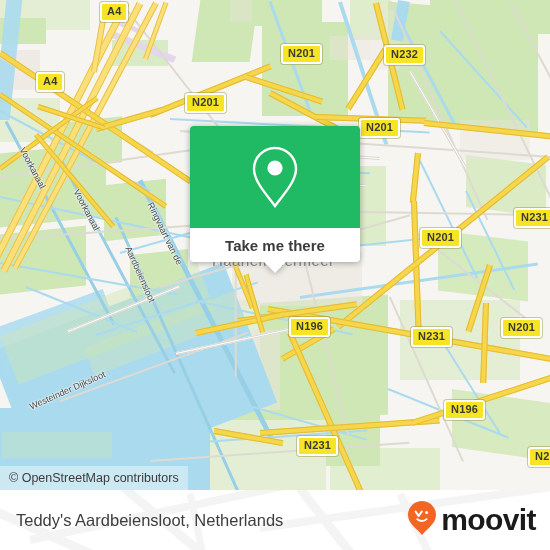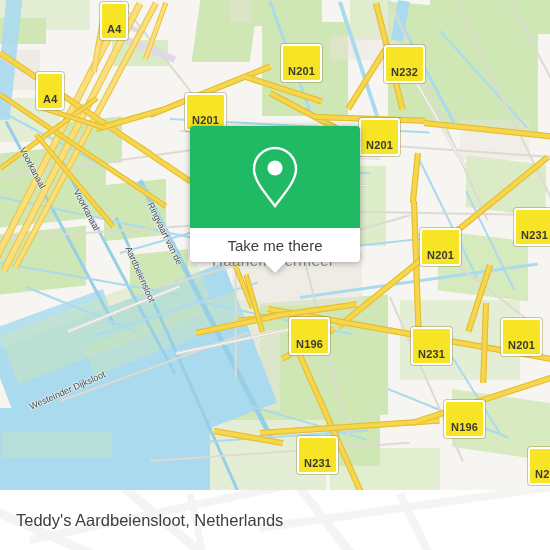--- a/index.html
+++ b/index.html
@@ -29,21 +29,21 @@
   .rd-m{position:absolute;background:#fbe07a;border-top:1px solid #e8c24a;border-bottom:1px solid #e8c24a;box-sizing:border-box;transform-origin:0 50%;}
   .rd-w{position:absolute;background:#ffffff;border-top:1px solid #d9d5cd;border-bottom:1px solid #d9d5cd;box-sizing:border-box;transform-origin:0 50%;}
   .rd-g{position:absolute;background:#dddad2;transform-origin:0 50%;}
   .canal{position:absolute;background:#96cfe6;transform-origin:0 50%;}
   .canal2{position:absolute;background:#aadaee;transform-origin:0 50%;}
 
   
   .shield{
     position:absolute;background:#f7e425;border:2px solid #ffffff;border-radius:3px;
     color:#3b3a33;font-size:11px;font-weight:bold;letter-spacing:.2px;
-    padding:19px 5px 2px 5px;line-height:13px;white-space:nowrap;
+    padding:1px 5px 2px 5px;line-height:13px;white-space:nowrap;
     box-shadow:0 0 0 1px rgba(150,140,60,.45);
   }
 
   
   .mlabel{
     position:absolute;color:#4a4a46;font-size:9px;white-space:nowrap;
     transform-origin:0 50%;text-shadow:0 0 2px #fff,0 0 2px #fff,0 0 3px #fff;
   }
   .citylabel{
     position:absolute;color:#8e8a84;font-size:15px;letter-spacing:.4px;
@@ -57,21 +57,21 @@
     filter:drop-shadow(0 1px 3px rgba(0,0,0,.33));
     z-index:40;
   }
   .card-top{
     background:#20b964;height:102px;border-radius:4px 4px 0 0;
     display:flex;align-items:center;justify-content:center;
   }
   .card-btn{
     background:#ffffff;height:34px;border-radius:0 0 4px 4px;
     display:flex;align-items:center;justify-content:center;
-    color:#3c3c3c;font-size:15px;cursor:pointer;position:relative;
+    color:#3c3c3c;font-size:15px;cursor:pointer;position:relative;font-weight:bold;
   }
   .card-tail{
     position:absolute;left:50%;margin-left:-11px;bottom:-11px;
     width:0;height:0;border-left:11px solid transparent;border-right:11px solid transparent;
     border-top:11px solid #ffffff;
   }
   .pin-svg{display:block;}
 
   
   .attrib{
@@ -286,30 +286,42 @@
             <circle cx="27" cy="24" r="7.6" fill="#ffffff"></circle>
           </svg>
         </span>
       </div>
       <div class="card-btn">
         <span>Take me there</span>
         <span class="card-tail"></span>
       </div>
     </div>
 
+    <div class="attrib">© OpenStreetMap contributors</div>
   </div>
 
   <div class="footer">
     <div class="footer-bg">
       <div class="fbg-line" style="left:-20px;top:10px;width:200px;height:9px;transform:rotate(24deg);"></div>
       <div class="fbg-line" style="left:120px;top:-10px;width:240px;height:9px;transform:rotate(40deg);"></div>
       <div class="fbg-line" style="left:300px;top:-6px;width:200px;height:9px;transform:rotate(52deg);"></div>
       <div class="fbg-line" style="left:30px;top:46px;width:280px;height:8px;transform:rotate(-12deg);"></div>
       <div class="fbg-line" style="left:260px;top:34px;width:300px;height:8px;transform:rotate(-8deg);"></div>
       <div class="fbg-line" style="left:400px;top:0;width:160px;height:8px;transform:rotate(64deg);"></div>
       <div class="fbg-line" style="left:190px;top:0;width:120px;height:7px;transform:rotate(78deg);"></div>
     </div>
 
     <div class="footer-title">Teddy's Aardbeiensloot, Netherlands</div>
 
+    <div class="logo">
+      <span>
+        <svg width="30" height="36" viewBox="0 0 30 36" aria-hidden="true">
+          <path d="M15 1 C7.3 1 1 7.3 1 15 C1 24 11 29.5 15 35 C19 29.5 29 24 29 15 C29 7.3 22.7 1 15 1 Z" fill="#f26522"></path>
+          <path d="M8.6 11.5 L11.6 16 L14.8 11.5" fill="none" stroke="#ffffff" stroke-width="2.1" stroke-linecap="round" stroke-linejoin="round"></path>
+          <circle cx="19.6" cy="12.4" r="1.5" fill="#ffffff"></circle>
+          <path d="M10.2 19.2 C12.3 21.6 17.2 21.6 19.6 19.2" fill="none" stroke="#ffffff" stroke-width="1.9" stroke-linecap="round"></path>
+        </svg>
+      </span>
+      <span class="logo-text">moovit</span>
+    </div>
   </div>
 
 </div>
 
 </body></html>

